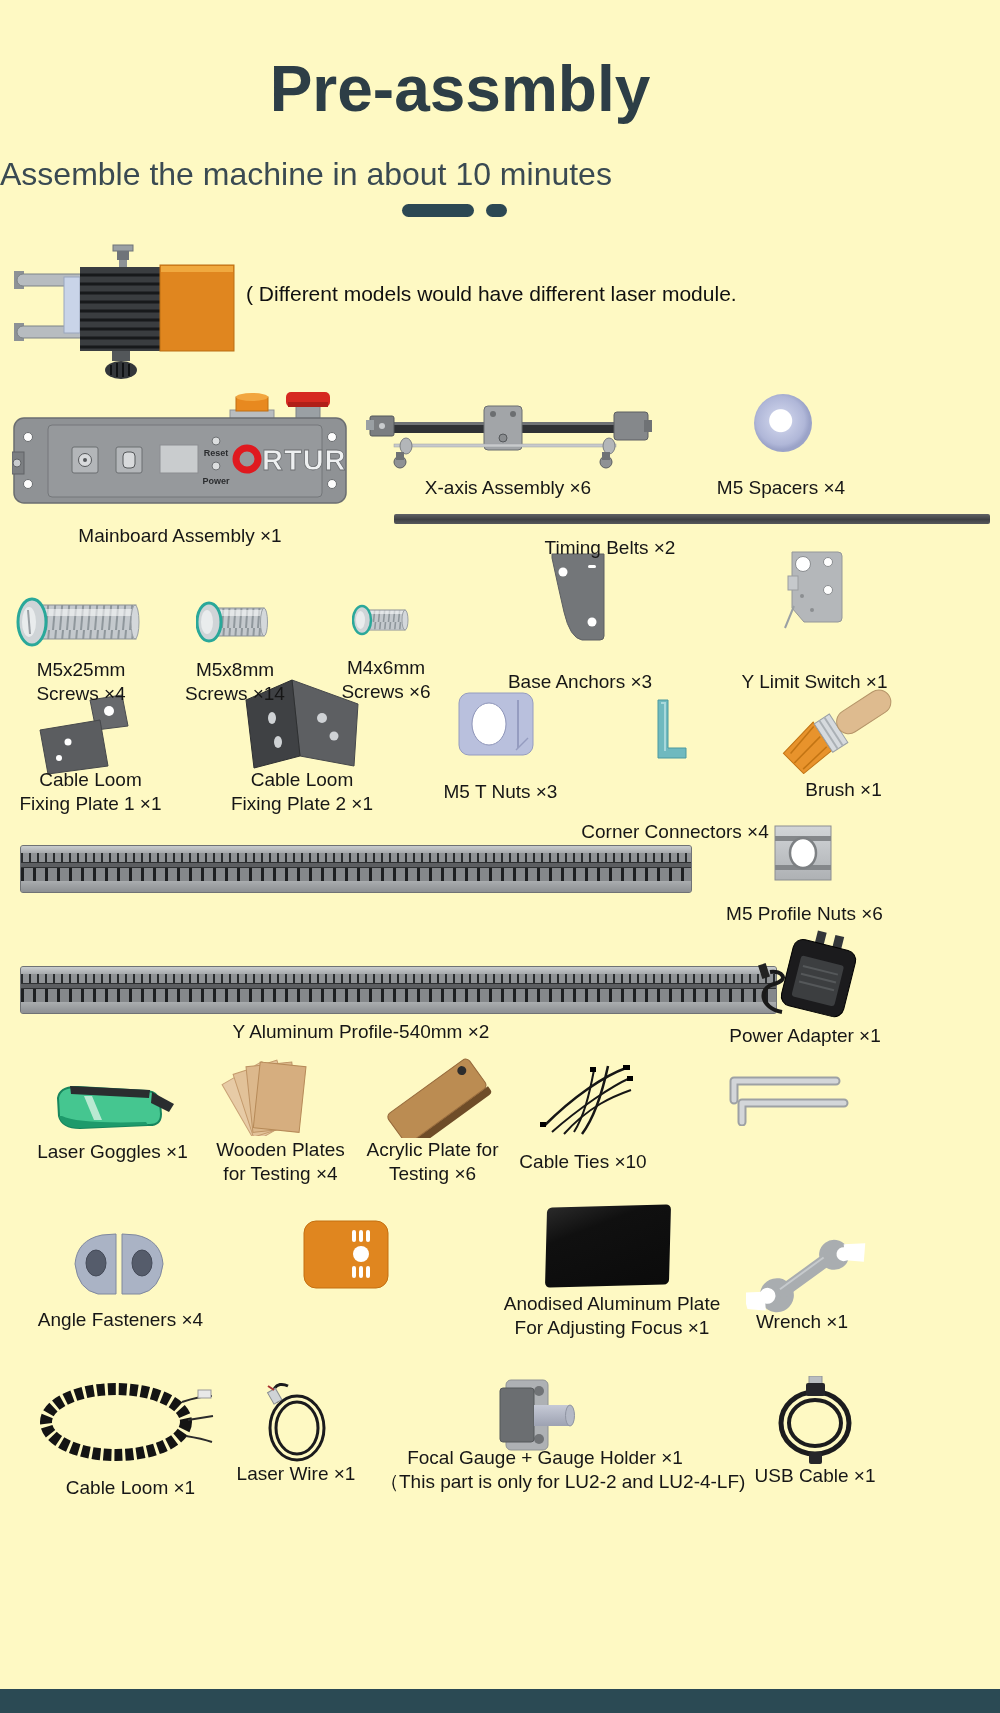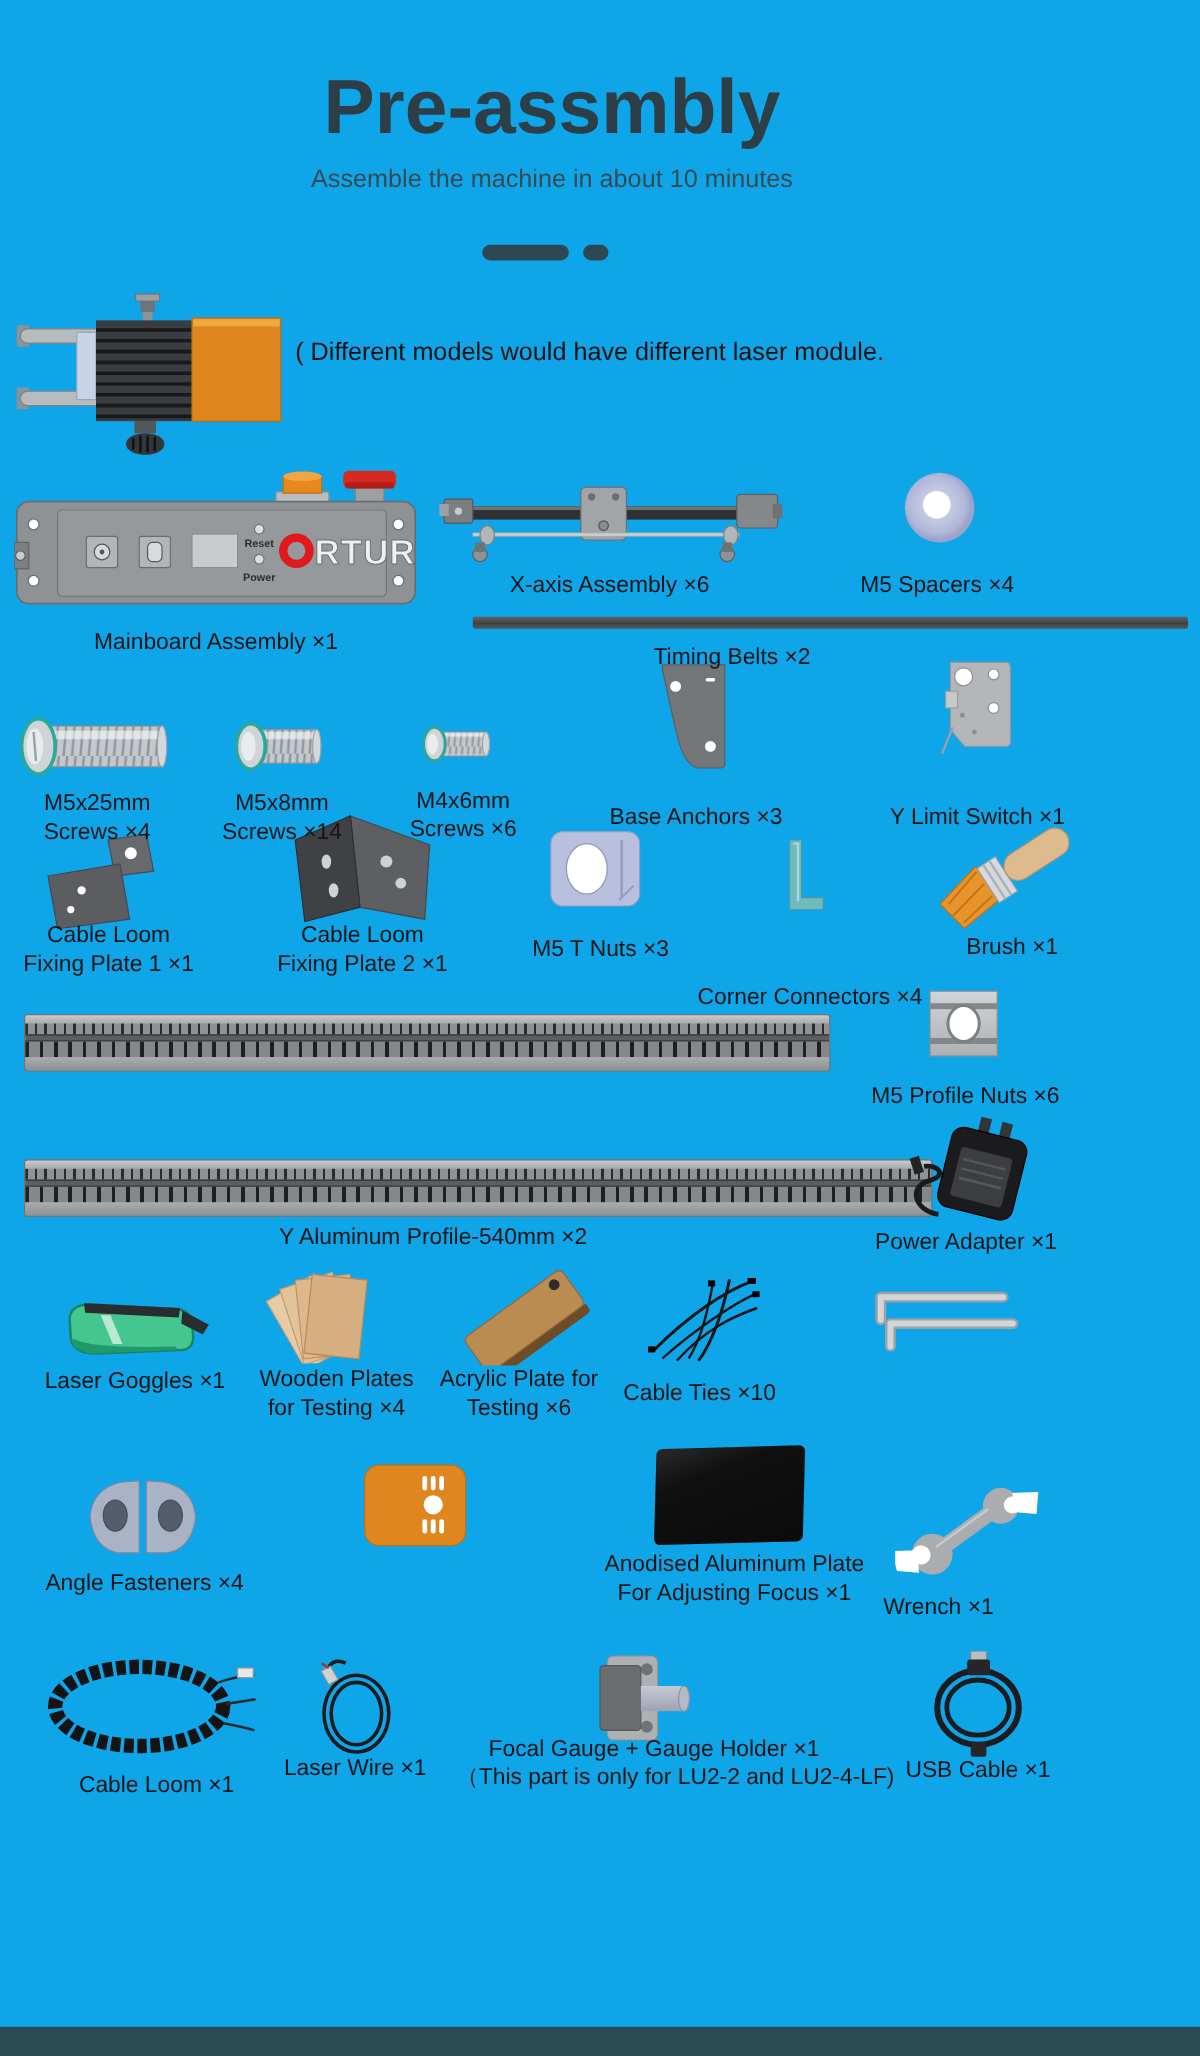--- a/index.html
+++ b/index.html
@@ -1,22 +1,22 @@
 <!DOCTYPE html>
 <html><head>
 <meta charset="utf-8">
 <style>
   html,body{margin:0;padding:0;background:#ffffff;}
-  .page{position:relative;width:1000px;height:1713px;background:#0ea5e9;overflow:hidden;
+  .page{position:relative;width:1000px;height:1713px;background:#fef9c3;overflow:hidden;
         font-family:"Liberation Sans",sans-serif;}
   .abs{position:absolute;}
   .title{position:absolute;top:52px;left:0;width:920px;text-align:center;
          font-size:64px;font-weight:bold;color:#2d3e46;letter-spacing:0px;}
-  .subtitle{position:absolute;top:138px;left:0;width:920px;text-align:center;
-            font-size:21px;font-weight:400;color:#3a4a52;}
+  .subtitle{position:absolute;top:156px;left:0;width:920px;
+            font-size:32px;font-weight:400;color:#3a4a52;}
   .dash{position:absolute;top:204px;height:13px;border-radius:7px;background:#2c4853;}
   .note{position:absolute;left:246px;top:281px;font-size:21px;color:#101010;line-height:26px;white-space:nowrap;}
   .note .l2{padding-left:14px;}
   .lbl{position:absolute;font-size:19px;color:#161616;text-align:center;line-height:24px;white-space:nowrap;}
   .belt{position:absolute;left:394px;top:514px;width:596px;height:10px;border-radius:2px;
         background:linear-gradient(#606265,#3f4144 55%,#57595c);}
   .donut{position:absolute;left:754px;top:394px;width:58px;height:58px;border-radius:50%;
          background:radial-gradient(circle at 46% 46%, #ffffff 0 11px, #c3c9e4 12px, #b0b7d8 24px, #9ba3c8 29px);}
   .profile{position:absolute;height:46px;border:1px solid #6f7275;border-radius:3px;overflow:hidden;background:#9b9ea1;}
   .profile .s1{height:7px;background:linear-gradient(#c9ccce,#a7aaad);}
@@ -425,21 +425,21 @@
     <div>Acrylic Plate for</div>
     <div>Testing ×6</div>
   </div>
   <div class="lbl" style="left:492px;top:1150px;width:182px;">Cable Ties ×10</div>
 
   <div class="lbl" style="left:18px;top:1308px;width:205px;">Angle Fasteners ×4</div>
   <div class="lbl" style="left:490px;top:1292px;width:244px;">
     <div>Anodised Aluminum Plate</div>
     <div>For Adjusting Focus ×1</div>
   </div>
-  <div class="lbl" style="left:682px;top:1310px;width:200px;margin-top:18px;">Wrench ×1</div>
+  <div class="lbl" style="left:702px;top:1310px;width:200px;">Wrench ×1</div>
 
   <div class="lbl" style="left:28px;top:1476px;width:205px;">Cable Loom ×1</div>
   <div class="lbl" style="left:194px;top:1462px;width:204px;">Laser Wire ×1</div>
   <div class="lbl" style="left:380px;top:1446px;width:330px;">
     <div>Focal Gauge + Gauge Holder ×1</div>
     <div>（This part is only for LU2-2 and LU2-4-LF)</div>
   </div>
   <div class="lbl" style="left:704px;top:1464px;width:222px;">USB Cable ×1</div>
 
   <div class="footer"></div>

